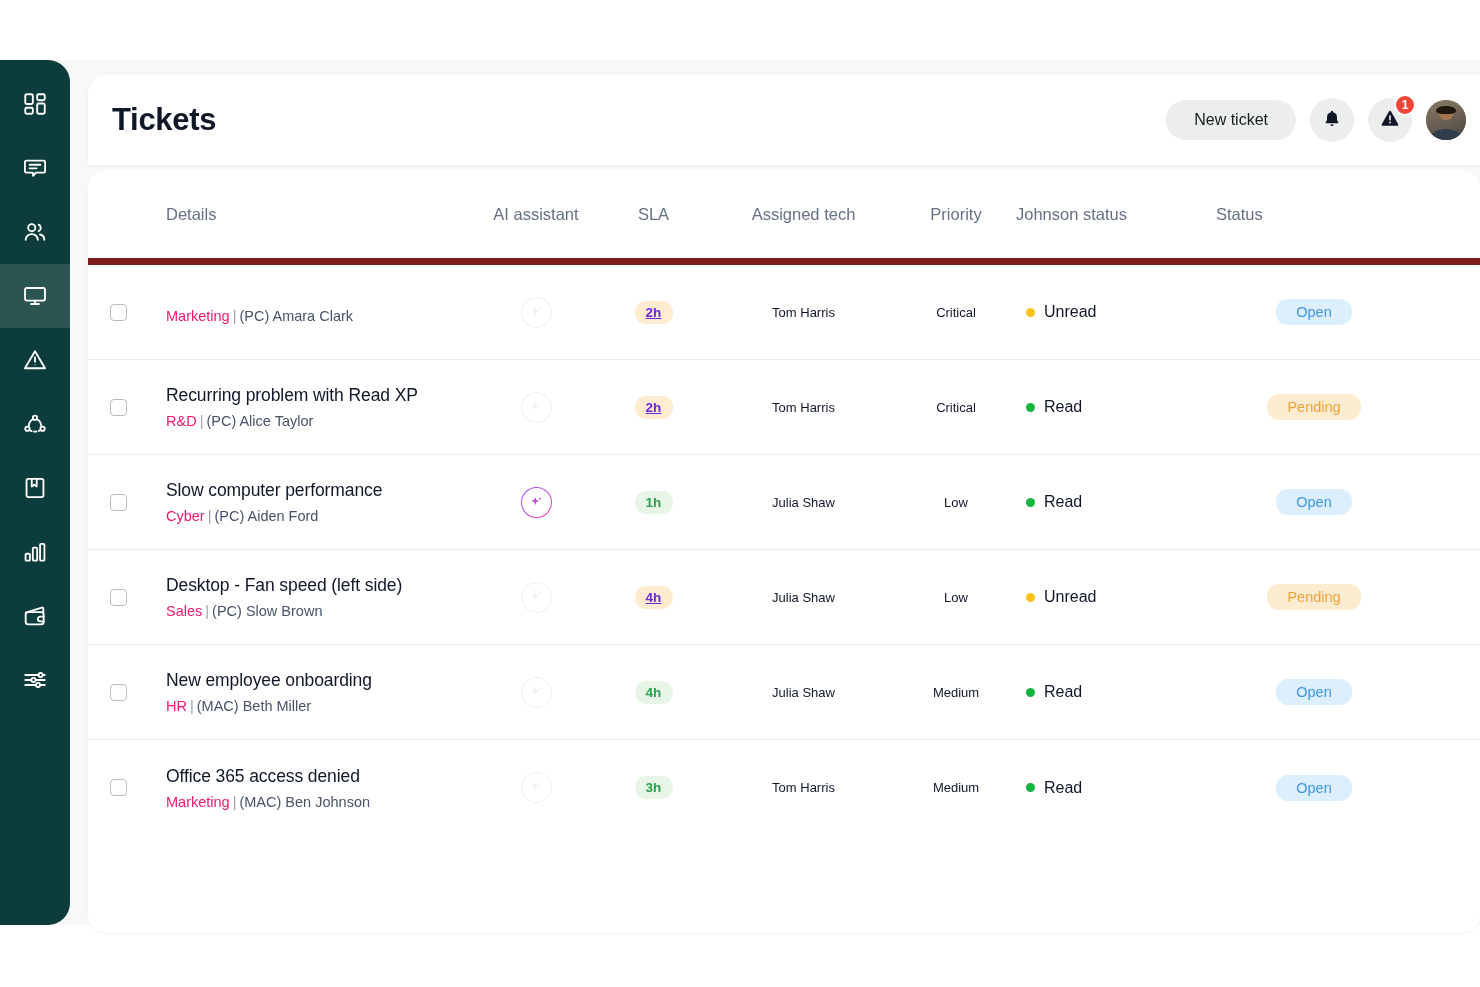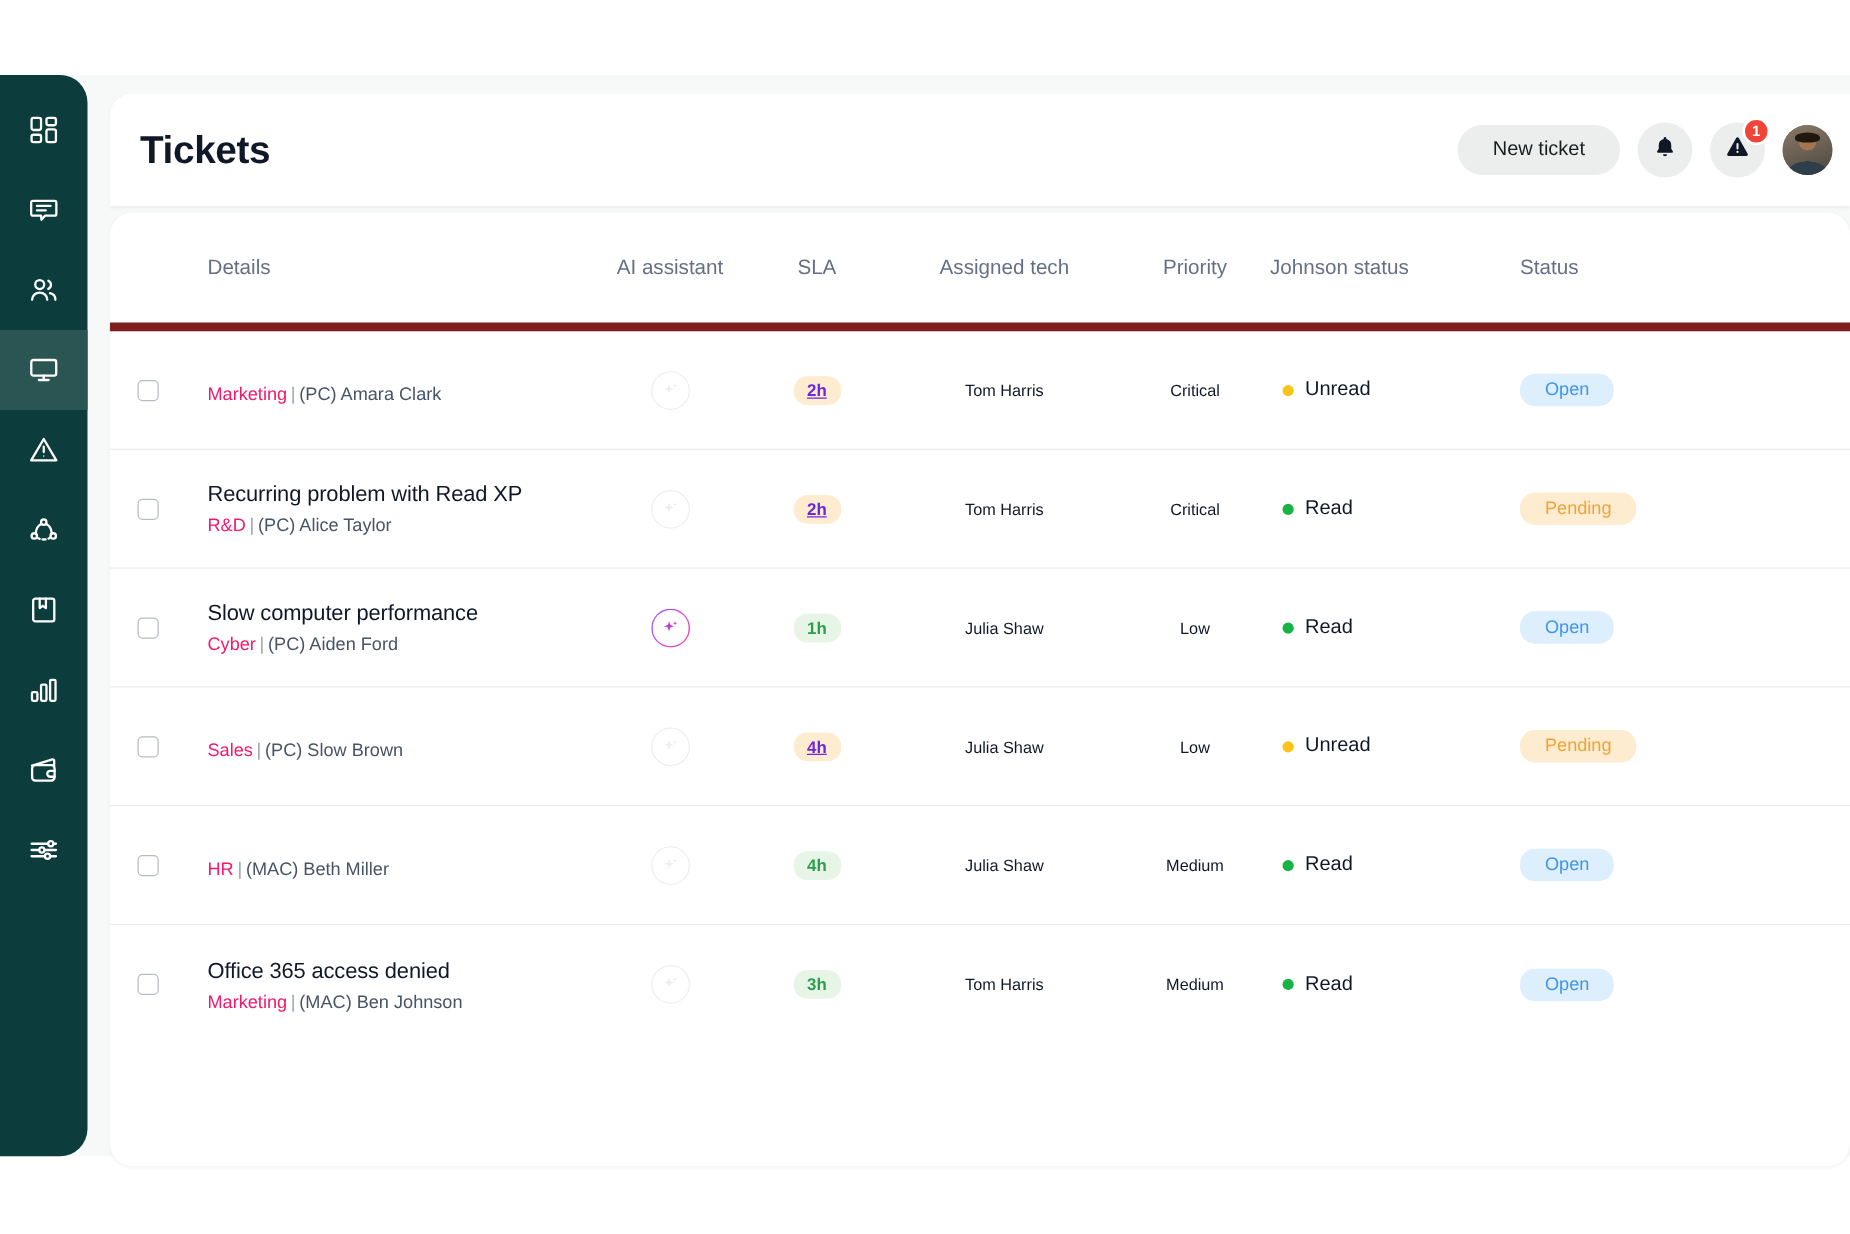--- a/index.html
+++ b/index.html
@@ -236,21 +236,21 @@
     align-items: center;
     gap: 9px;
     font-size: 16px;
     color: #101828;
     padding-left: 10px;
   }
   .dot { width: 9px; height: 9px; border-radius: 50%; flex: none; }
   .dot-unread { background: #fcc419; }
   .dot-read   { background: #17b444; }
 
-  .status-wrap { display: flex; justify-content: flex-start; }
+  .status-wrap { display: flex; justify-content: center; }
   .status-pill {
     padding: 5px 20px;
     border-radius: 12px;
     font-size: 14.5px;
     text-align: center;
     white-space: nowrap;
   }
   .st-open    { background: #ddeefc; color: #4096e8; }
   .st-pending { background: #fdeccf; color: #f0a338; }
 </style>
@@ -485,20 +485,21 @@
             </div>
             <div class="status-wrap">
               <div class="status-pill st-open">Open</div>
             </div>
           </div>
           <div class="row ticket-row">
             <div>
               <div class="cb"></div>
             </div>
             <div>
+              <div class="ticket-title">Desktop - Fan speed (left side)</div>
               <div class="ticket-sub"><span class="dept">Sales</span><span class="sep">|</span><span>(PC) Slow Brown</span></div>
             </div>
             <div class="ai-wrap">
               <div class="ai-icon">
                 <svg width="15" height="15" viewBox="0 0 24 24" fill="#eceef0">
                   <path d="M10 3.2 11.6 8.1 16.5 9.7 11.6 11.3 10 16.2 8.4 11.3 3.5 9.7 8.4 8.1z"></path>
                   <path d="M17.6 3 18.3 5.1 20.4 5.8 18.3 6.5 17.6 8.6 16.9 6.5 14.8 5.8 16.9 5.1z"></path>
                 </svg>
               </div>
             </div>
@@ -513,20 +514,21 @@
             </div>
             <div class="status-wrap">
               <div class="status-pill st-pending">Pending</div>
             </div>
           </div>
           <div class="row ticket-row">
             <div>
               <div class="cb"></div>
             </div>
             <div>
+              <div class="ticket-title">New employee onboarding</div>
               <div class="ticket-sub"><span class="dept">HR</span><span class="sep">|</span><span>(MAC) Beth Miller</span></div>
             </div>
             <div class="ai-wrap">
               <div class="ai-icon">
                 <svg width="15" height="15" viewBox="0 0 24 24" fill="#eceef0">
                   <path d="M10 3.2 11.6 8.1 16.5 9.7 11.6 11.3 10 16.2 8.4 11.3 3.5 9.7 8.4 8.1z"></path>
                   <path d="M17.6 3 18.3 5.1 20.4 5.8 18.3 6.5 17.6 8.6 16.9 6.5 14.8 5.8 16.9 5.1z"></path>
                 </svg>
               </div>
             </div>

